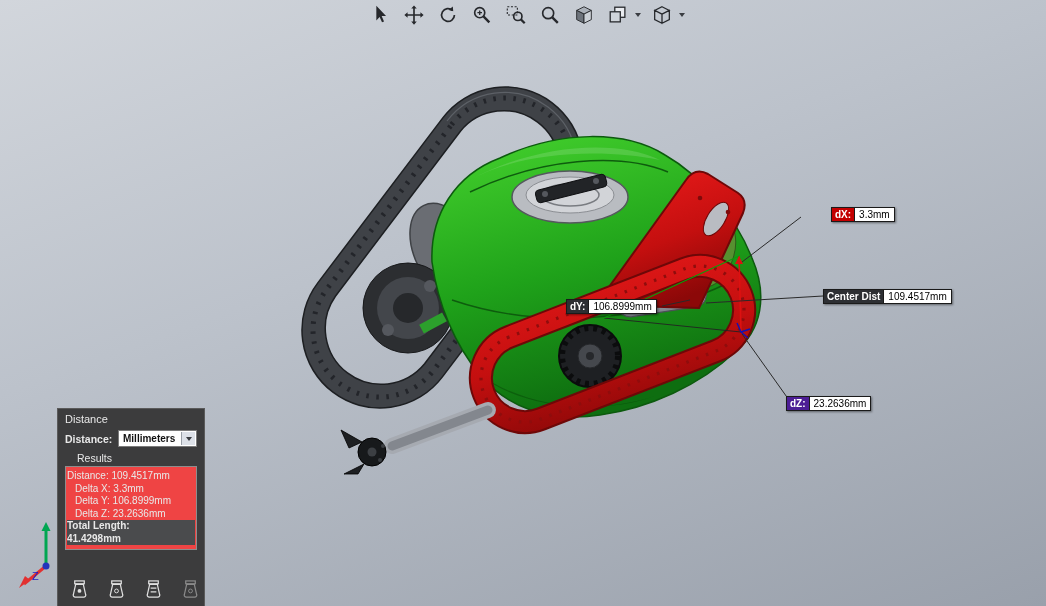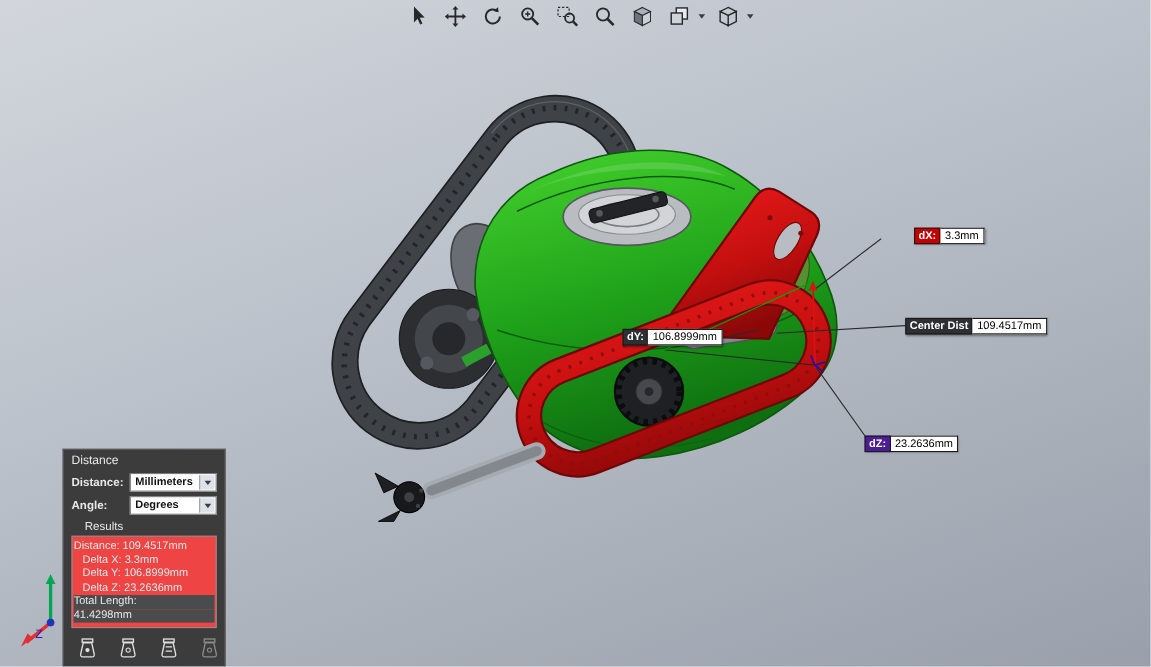--- a/index.html
+++ b/index.html
@@ -30,21 +30,21 @@
   .mp-row .lbl { width:50px; font-size:10.5px; }
   .dropdown { flex:1; height:17px; background:#fff; color:#111; border:1px solid #7a7a7a;
     font-size:10px; display:flex; align-items:center; padding:0 4px; position:relative; cursor:pointer; }
   .dd-box { position:absolute; right:1px; top:1px; bottom:1px; width:14px; background:#dde1e8;
     border-left:1px solid #9aa0a8; display:flex; align-items:center; justify-content:center; }
   .dd-box i { width:0; height:0; border-left:3.5px solid transparent; border-right:3.5px solid transparent; border-top:4px solid #3a3d42; }
   .mp-results { font-size:10.5px; padding:3px 19px 1px; }
   .results-box { margin:1px 7px 0; border:1px solid #8d8d8d; background:#ef4444;
     padding:3px 1px; font-size:10px; line-height:12.5px; height:84px; }
   .results-box .indent { padding-left:8px; }
-  .results-box .total { background:#4a4b4d; display:block; }
+  .results-box .total { background:#4a4b4d; display:block;font-weight:bold; }
   .mp-icons { position:absolute; left:8px; bottom:3px; display:flex; gap:11px; }
   .mp-icon { width:26px; height:26px; display:flex; align-items:center; justify-content:center; cursor:pointer; border-radius:2px; }
   
   .model-svg { position:absolute; left:0; top:0; z-index:1; }
   .triad-svg { position:absolute; left:14px; top:518px; z-index:5; }
 </style>
 </head>
 <body>
 
 <svg class="model-svg" width="1046" height="606" viewBox="0 0 1046 606">
@@ -240,29 +240,20 @@
   <div class="mp-row">
     <span class="lbl">Distance:</span>
     <div class="dropdown">
       <span>Millimeters</span>
       <span class="dd-box">
           <i></i>
         </span>
     </div>
   </div>
 
-  <div class="mp-row">
-    <span class="lbl">Angle:</span>
-    <div class="dropdown">
-      <span>Degrees</span>
-      <span class="dd-box">
-          <i></i>
-        </span>
-    </div>
-  </div>
 
   <div class="mp-results">Results</div>
 
   <div class="results-box">
     <div>Distance: 109.4517mm</div>
     <div class="indent">Delta X: 3.3mm</div>
     <div class="indent">Delta Y: 106.8999mm</div>
     <div class="indent">Delta Z: 23.2636mm</div>
     <span class="total">Total Length:</span>
     <span class="total">41.4298mm</span>

